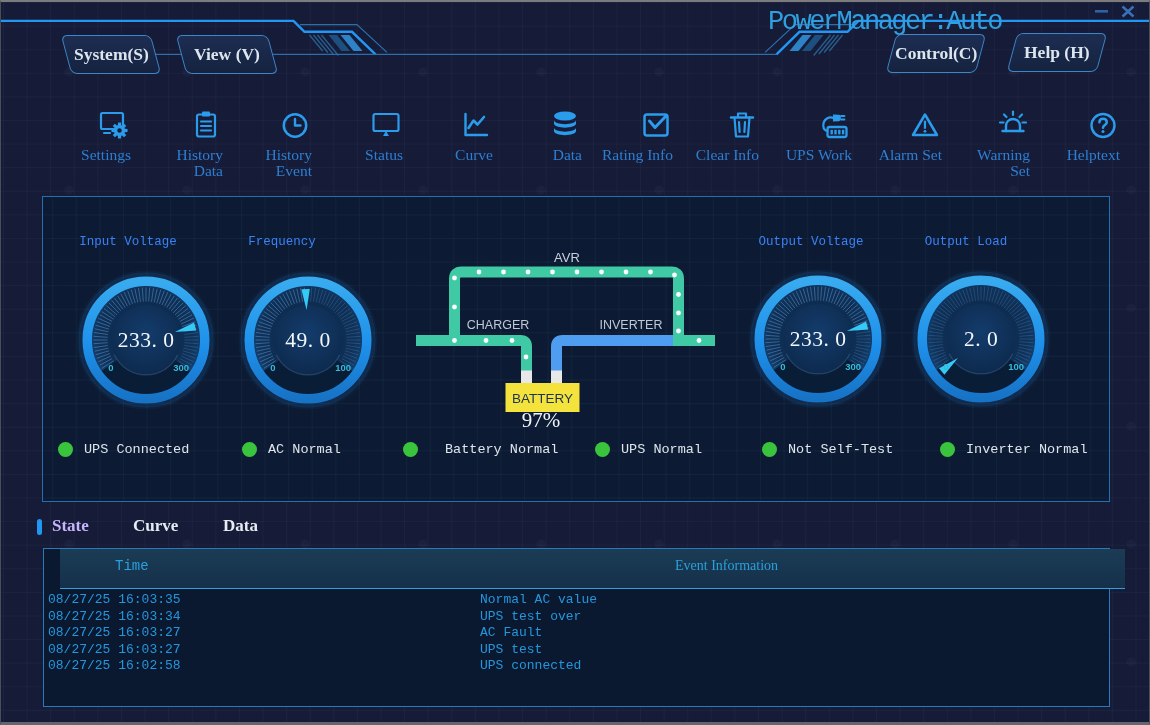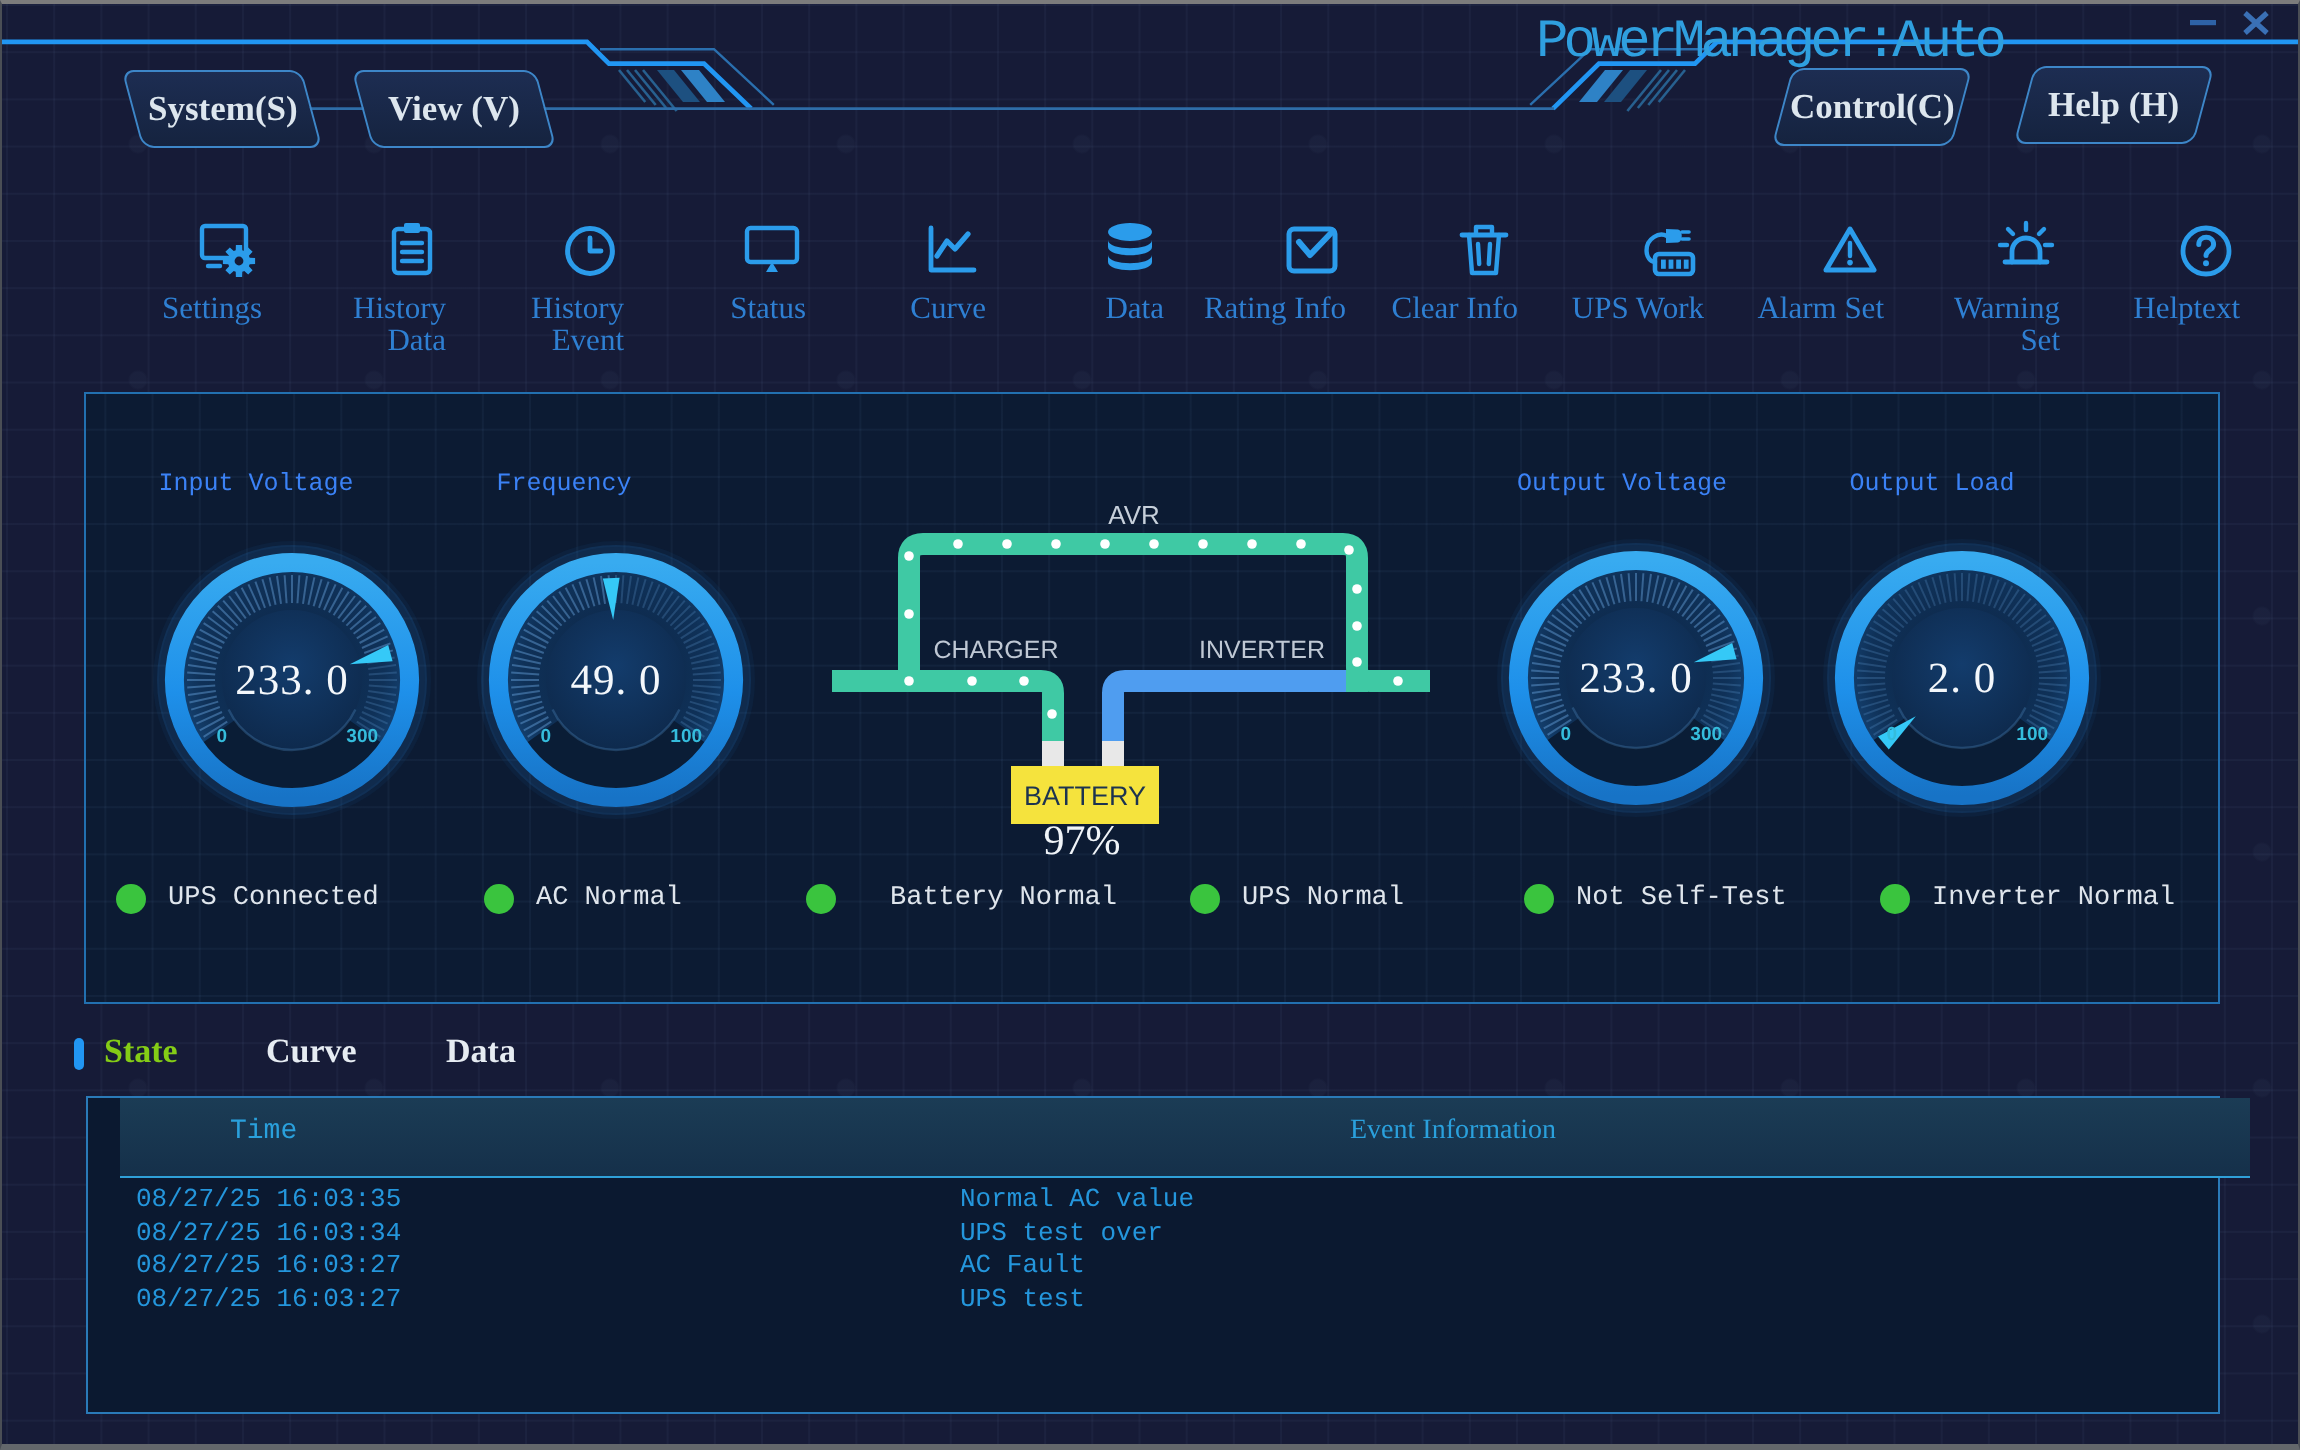--- a/index.html
+++ b/index.html
@@ -35,28 +35,28 @@
     linear-gradient(0deg, rgba(120,160,210,0.06) 1px, rgba(0,0,0,0) 1px);
   background-size:23.6px 23.6px;
   background-position:-38px -194px;
   border:1px solid #2270b0; }
 .gtitle { position:absolute; top:233px; width:160px; text-align:center; font-family:"Liberation Mono", monospace; font-size:12.5px; color:#3b82f6; }
 .sdot { position:absolute; top:440px; width:15px; height:15px; border-radius:50%; background:#3ac43e; }
 .slabel { position:absolute; top:440px; font-family:"Liberation Mono", monospace; font-size:13.5px; color:#dfe5ec; white-space:nowrap; }
 .tabs { position:absolute; left:0; top:513px; width:1150px; height:26px; }
 .tabbar { position:absolute; left:36px; top:4px; width:4.5px; height:16px; border-radius:2.5px; background:#2196f3; }
 .tab { position:absolute; top:0.5px; font-family:"Liberation Serif", serif; font-weight:bold; font-size:17px; color:#e6ecf2; }
-.tab.active { color:#84cc16; }
+.tab.active { color:#c4b5fd; }
 .dtable { position:absolute; left:42px; top:546px; width:1067px; height:158.5px; border:1px solid #2a7ab8; background:#0b1930; }
 .thead { position:absolute; left:16px; top:0; width:100%; height:40px; background:linear-gradient(180deg,#1b3c55,#15304a); border-bottom:1px solid #2fa0d8; }
 .thead .h1 { position:absolute; left:55px; top:9px; font-family:"Liberation Mono", monospace; font-size:14px; color:#2aa0dc; }
 .thead .h2 { position:absolute; left:615px; top:9px; font-family:Liberation Serif, serif; font-size:14px; color:#2aa0dc; }
 .tbody { position:absolute; left:0; top:43px; width:100%; }
 .trow { height:16.55px; font-family:"Liberation Mono", monospace; font-size:13px; color:#2496dc; white-space:nowrap; }
-.tcol1 { position:absolute; left:4px;margin-left:20px; }
+.tcol1 { position:absolute; left:4px; }
 .trow { position:relative; }
 .tcol2 { position:absolute; left:436px; }
 </style></head>
 <body>
 <svg class="deco" width="1150" height="70" viewBox="0 0 1150 70">
     <path d="M299,22.6 L356,22.6 L385.9,50.4" fill="none" stroke="#2a6fae" stroke-width="1.2"></path>
     <path d="M851,22.6 L794,22.6 L764.1,50.4" fill="none" stroke="#2a6fae" stroke-width="1.2"></path>
     <line x1="308.5" y1="33" x2="321.62" y2="49.0" stroke="#27608f" stroke-width="1.3"></line>
     <line x1="841.5" y1="33" x2="828.38" y2="49.0" stroke="#27608f" stroke-width="1.3"></line>
     <line x1="312.5" y1="33" x2="326.85" y2="50.5" stroke="#27608f" stroke-width="1.3"></line>
@@ -650,13 +650,17 @@
         <span class="tcol2">UPS test over</span>
       </div>
       <div class="trow">
         <span class="tcol1">08/27/25 16:03:27</span>
         <span class="tcol2">AC Fault</span>
       </div>
       <div class="trow">
         <span class="tcol1">08/27/25 16:03:27</span>
         <span class="tcol2">UPS test</span>
       </div>
+      <div class="trow">
+        <span class="tcol1">08/27/25 16:02:58</span>
+        <span class="tcol2">UPS connected</span>
+      </div>
   </div>
 </div>
 </body></html>

